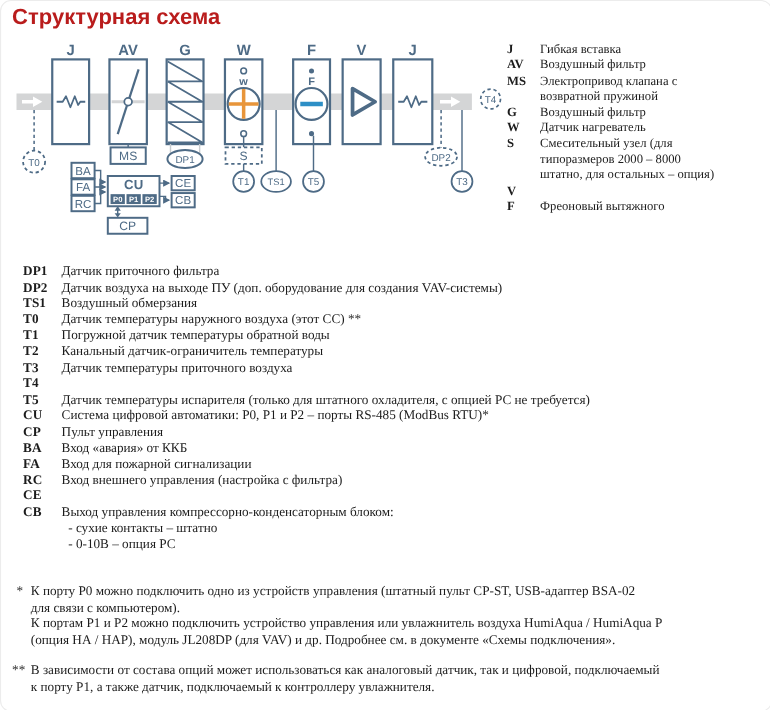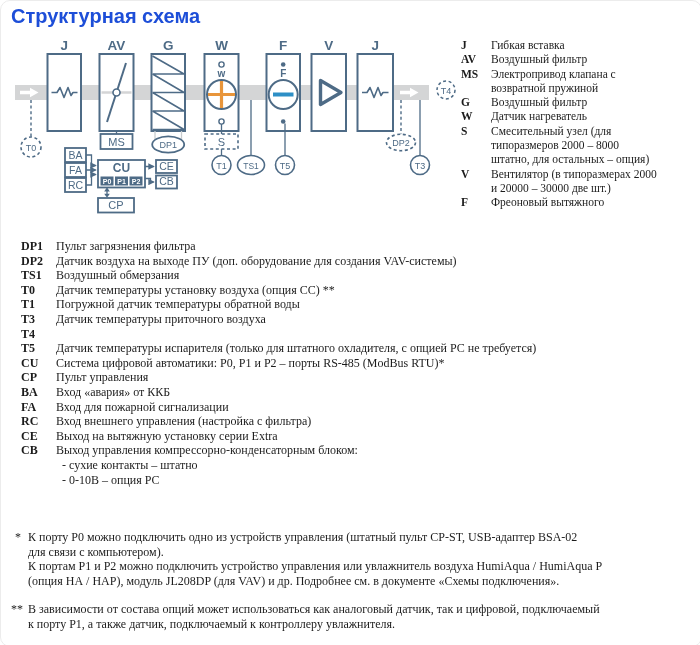--- a/index.html
+++ b/index.html
@@ -1,19 +1,19 @@
 <!DOCTYPE html>
 <html><head>
 <meta charset="utf-8">
 <style>
   html,body{margin:0;padding:0;background:#fff;}
   .page{position:relative;width:700px;height:645px;background:#fff;border:1px solid #ececec;
         border-radius:10px;overflow:hidden;font-family:"Liberation Serif",serif;color:#1c1c1c;}
   .title{position:absolute;left:10px;top:4px;font-family:"Liberation Sans",sans-serif;
-         font-weight:bold;font-size:20px;color:#1d4ed8;}
+         font-weight:bold;font-size:20px;color:#b91c1c;}
   svg.diagram{position:absolute;left:0;top:30px;}
   .st{font-family:"Liberation Sans",sans-serif;fill:#4E6B86;}
   .legend-right{position:absolute;left:460px;top:37px;width:238px;font-size:11.5px;line-height:14.3px;}
   .lr-row{display:flex;}
   .lr-key{flex:0 0 30px;font-weight:bold;}
   .lr-text{white-space:pre-line;}
   .legend-bottom{position:absolute;left:20px;top:238px;width:672px;font-size:12px;line-height:14.6px;}
   .lb-row{display:flex;}
   .lb-key{flex:0 0 35px;font-weight:bold;}
   .lb-text{white-space:pre-line;}
@@ -214,51 +214,53 @@
         <span class="lr-text">Датчик нагреватель</span>
       </div>
     <div class="lr-row">
         <span class="lr-key">S</span>
         <span class="lr-text">Смесительный узел (для
 типоразмеров 2000 – 8000
 штатно, для остальных – опция)</span>
       </div>
     <div class="lr-row">
         <span class="lr-key">V</span>
-        <span class="lr-text">Вентилятор (в типоразмерах 2000
-и 20000 – 30000 две шт.)</span>
       </div>
     <div class="lr-row">
         <span class="lr-key">F</span>
         <span class="lr-text">Фреоновый вытяжного</span>
       </div>
   </div>
 
   <div class="legend-bottom">
     <div class="lb-row">
         <span class="lb-key">DP1</span>
-        <span class="lb-text">Пульт загрязнения фильтра</span>
+        <span class="lb-text">Датчик приточного фильтра</span>
       </div>
     <div class="lb-row">
         <span class="lb-key">DP2</span>
         <span class="lb-text">Датчик воздуха на выходе ПУ (доп. оборудование для создания VAV-системы)</span>
       </div>
     <div class="lb-row">
         <span class="lb-key">TS1</span>
         <span class="lb-text">Воздушный обмерзания</span>
       </div>
     <div class="lb-row">
         <span class="lb-key">T0</span>
-        <span class="lb-text">Датчик температуры установку воздуха (опция СС) **</span>
+        <span class="lb-text">Датчик температуры наружного воздуха (этот СС) **</span>
       </div>
     <div class="lb-row">
         <span class="lb-key">T1</span>
         <span class="lb-text">Погружной датчик температуры обратной воды</span>
       </div>
     <div class="lb-row">
+        <span class="lb-key">T2</span>
+        <span class="lb-text">Канальный датчик-ограничитель температуры</span>
+      </div>
+    <div class="lb-row">
         <span class="lb-key">T3</span>
         <span class="lb-text">Датчик температуры приточного воздуха</span>
       </div>
     <div class="lb-row">
         <span class="lb-key">T4</span>
       </div>
     <div class="lb-row">
         <span class="lb-key">T5</span>
         <span class="lb-text">Датчик температуры испарителя (только для штатного охладителя, с опцией РС не требуется)</span>
       </div>
@@ -277,21 +279,20 @@
     <div class="lb-row">
         <span class="lb-key">FA</span>
         <span class="lb-text">Вход для пожарной сигнализации</span>
       </div>
     <div class="lb-row">
         <span class="lb-key">RC</span>
         <span class="lb-text">Вход внешнего управления (настройка с фильтра)</span>
       </div>
     <div class="lb-row">
         <span class="lb-key">CE</span>
-        <span class="lb-text">Выход на вытяжную установку серии Extra</span>
       </div>
     <div class="lb-row">
         <span class="lb-key">CB</span>
         <span class="lb-text">Выход управления компрессорно-конденсаторным блоком:
  - сухие контакты – штатно
  - 0-10В – опция РС</span>
       </div>
   </div>
 
   <div class="footnote fn1">

